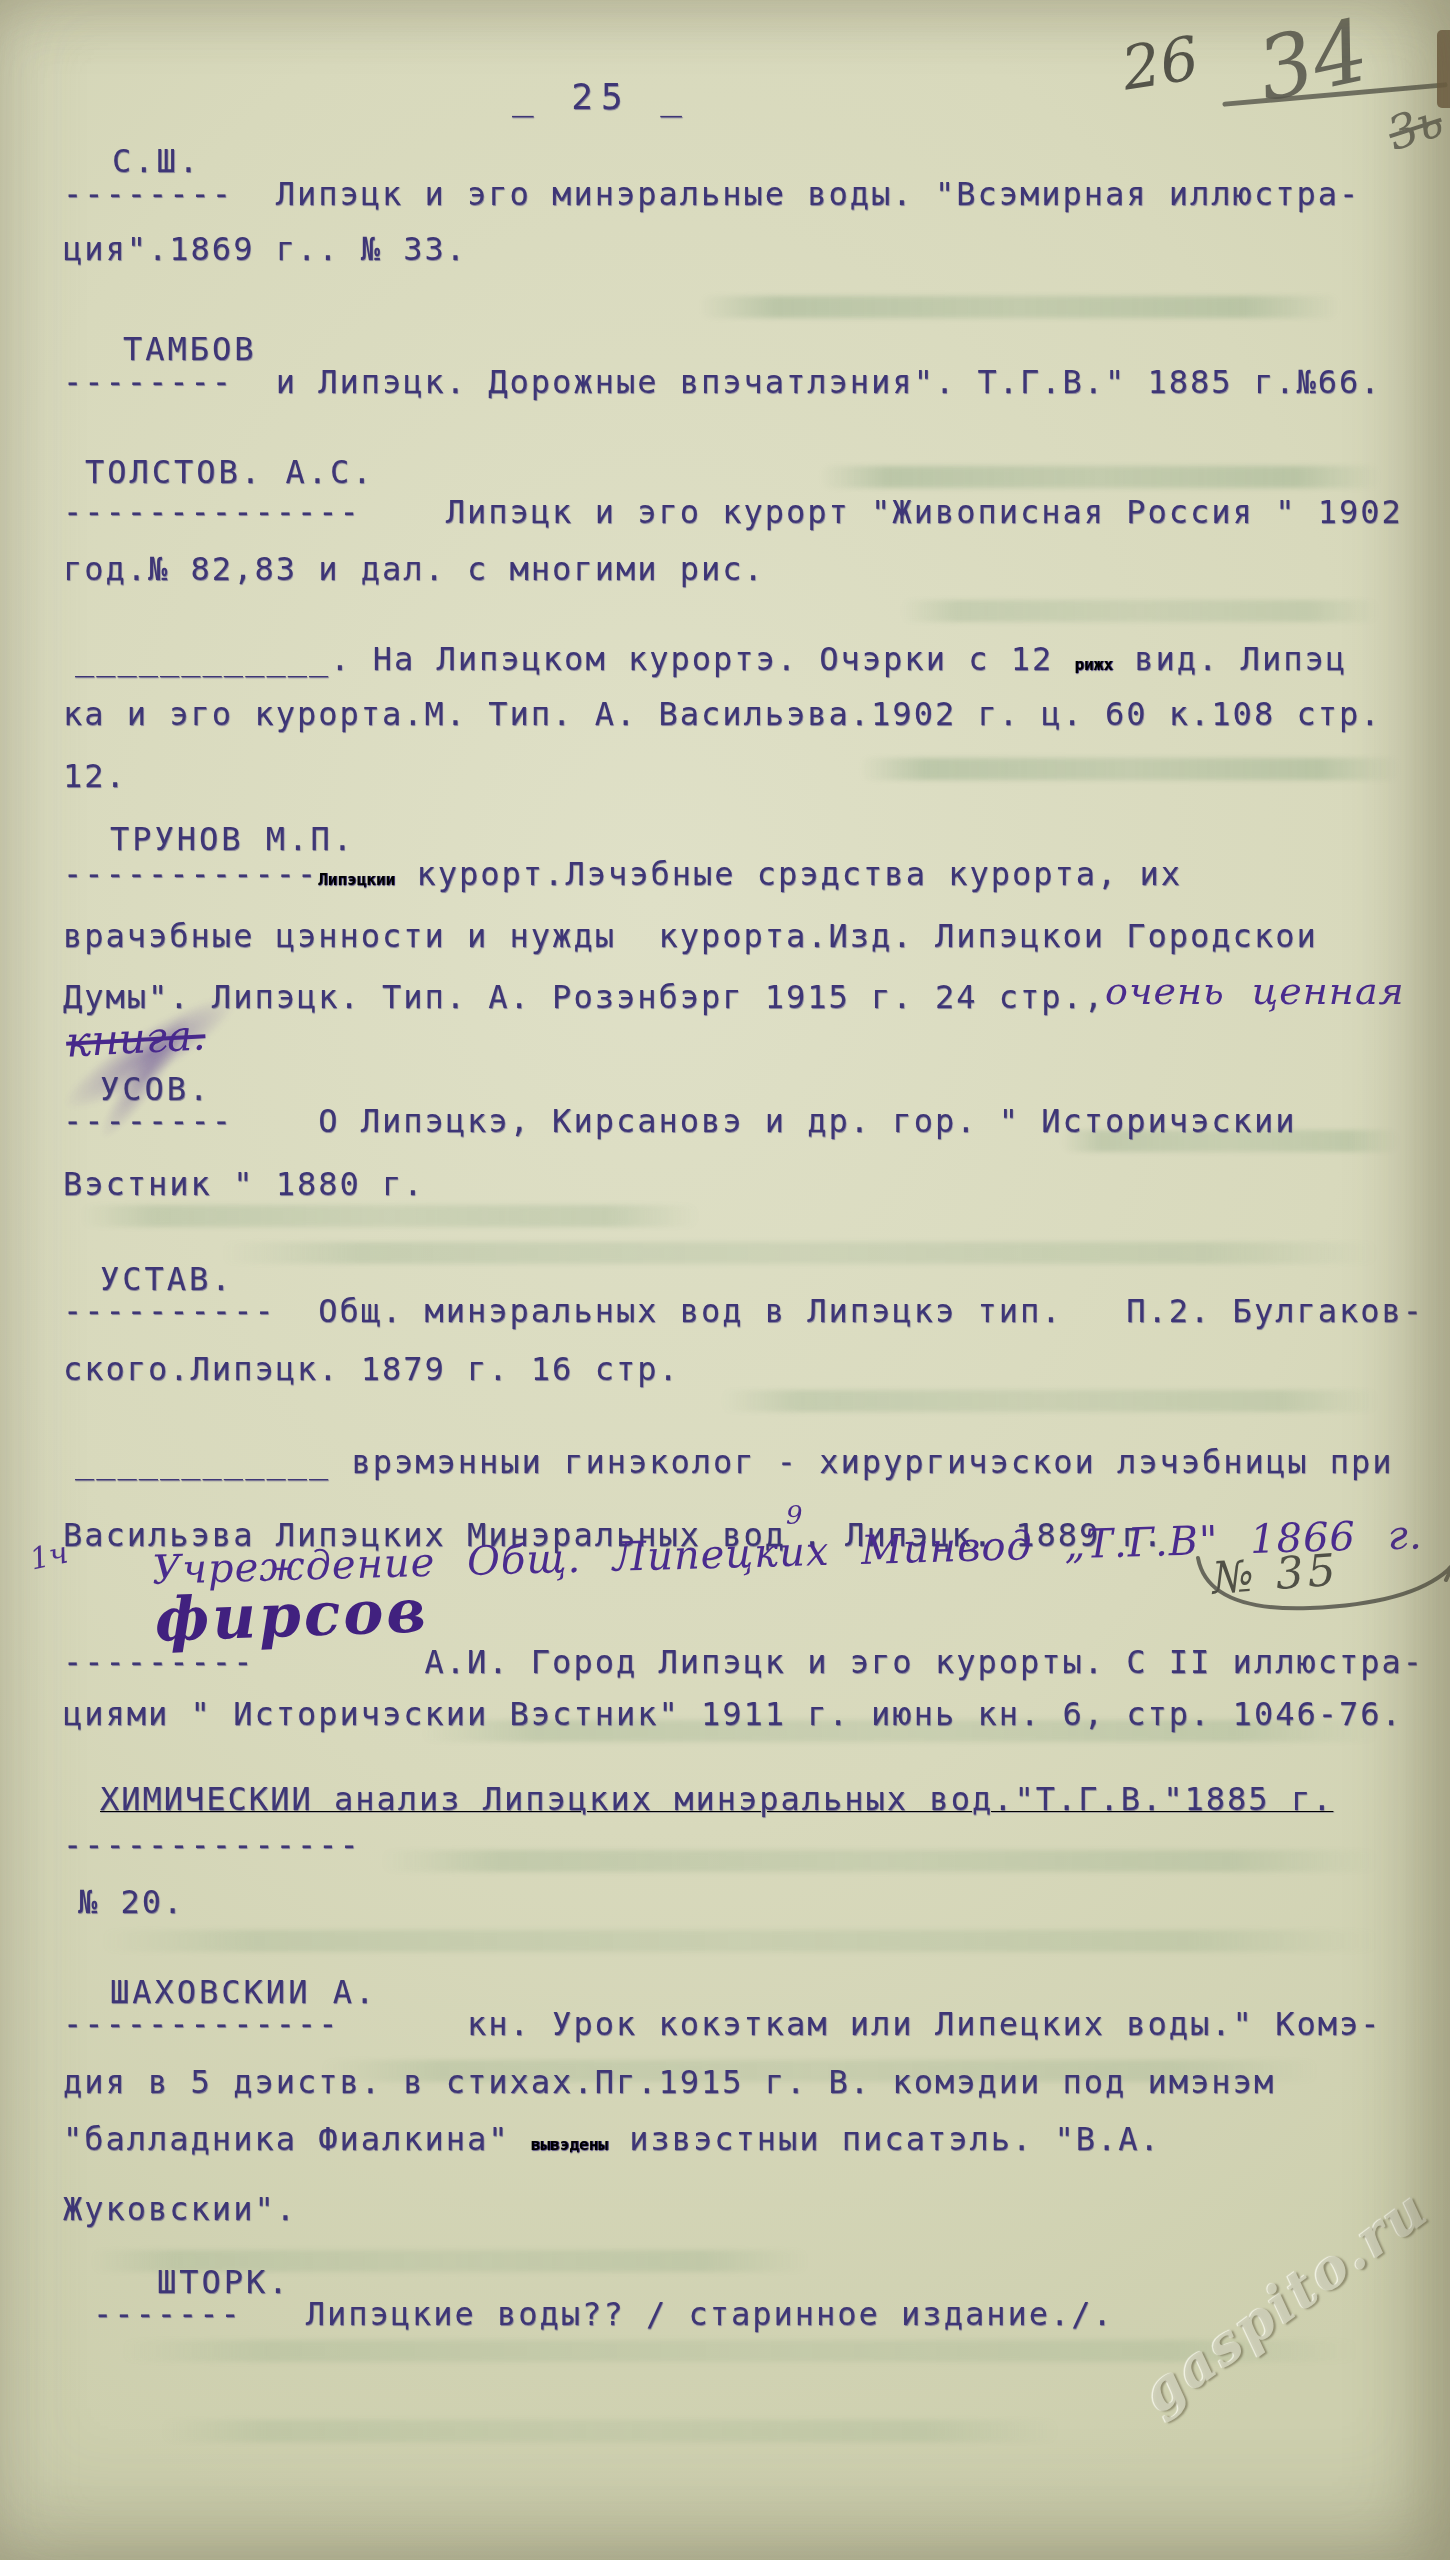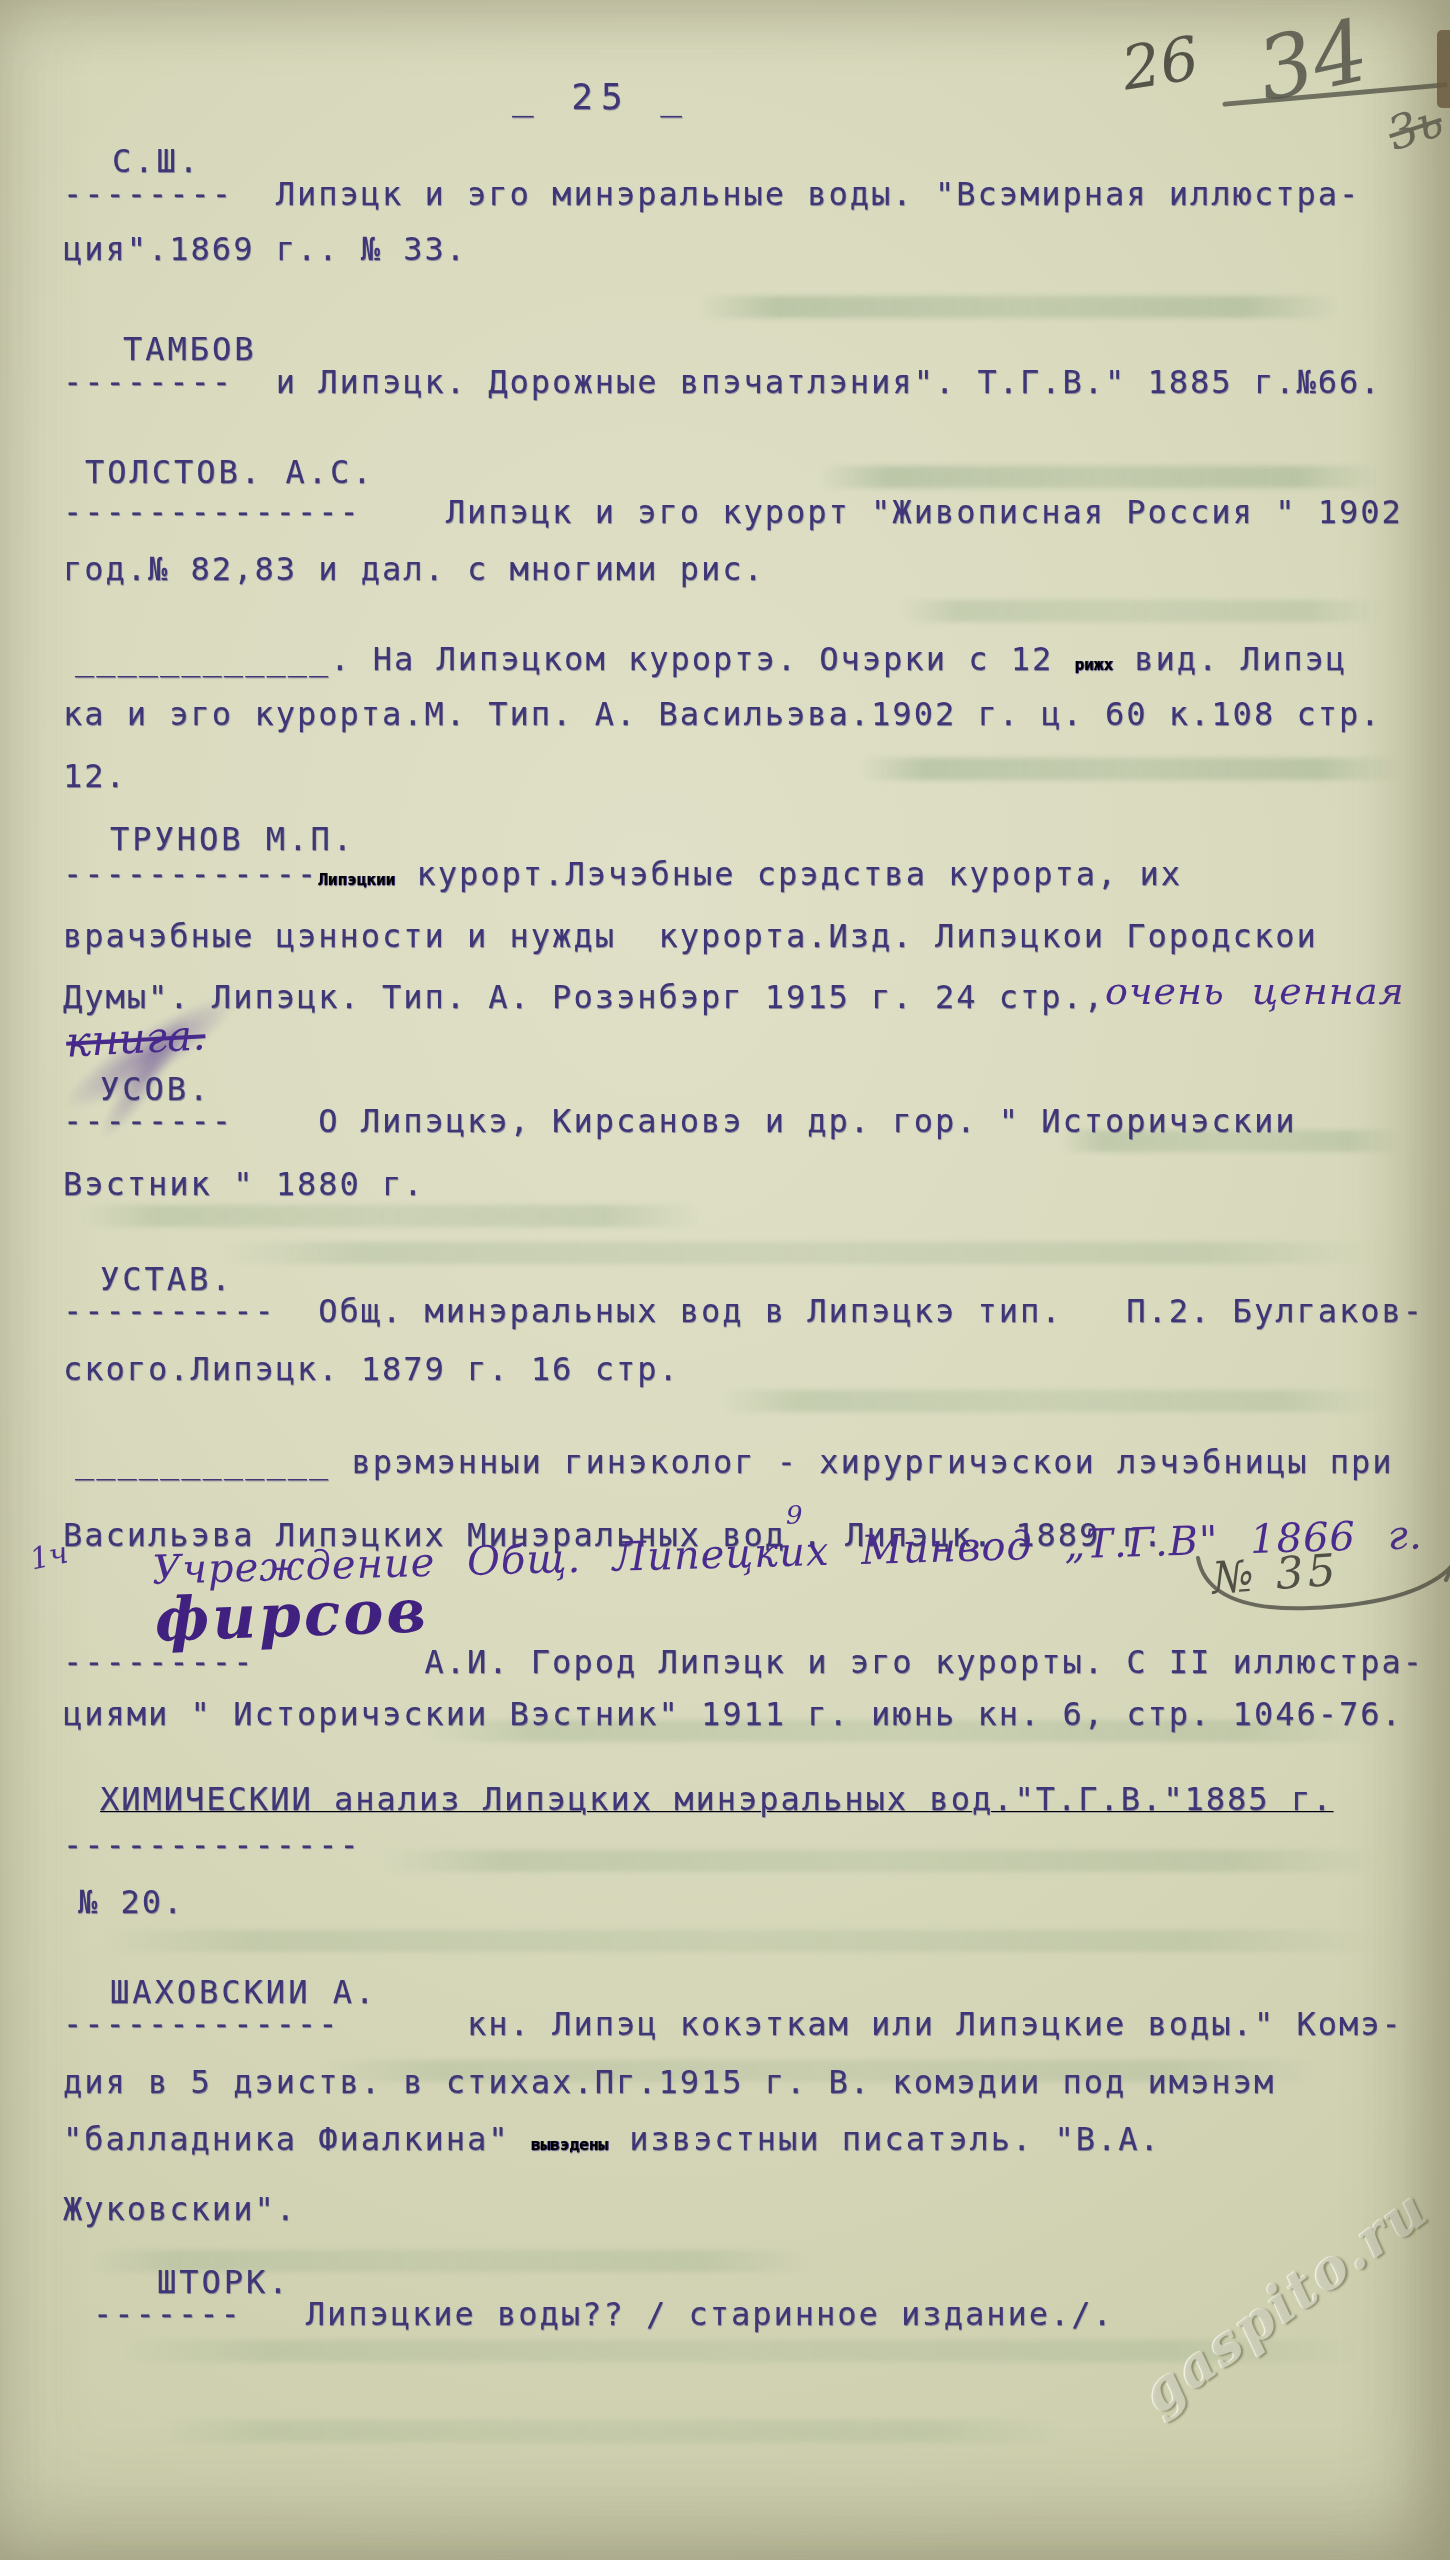--- a/index.html
+++ b/index.html
@@ -169,21 +169,21 @@
         <div class="line" style="top: 1643px; left: 63px;"><span class="seg typed">---------        А.И. Город Липэцк и эго курорты. С II иллюстра-</span></div>
         <div class="line" style="top: 1695px; left: 63px;"><span class="seg typed">циями " Историчэскии Вэстник" 1911 г. июнь кн. 6, стр. 1046-76.</span></div>
       </div>
       <div>
         <div class="line" style="top: 1780px; left: 100px; text-decoration: underline;"><span class="seg typed">ХИМИЧЕСКИИ анализ Липэцких минэральных вод."Т.Г.В."1885 г.</span></div>
         <div class="line" style="top: 1826px; left: 63px;"><span class="seg typed">--------------</span></div>
         <div class="line" style="top: 1883px; left: 78px;"><span class="seg typed">№ 20.</span></div>
       </div>
       <div>
         <div class="line" style="top: 1973px; left: 110px;"><span class="seg h">ШАХОВСКИИ А.</span></div>
-        <div class="line" style="top: 2005px; left: 63px;"><span class="seg typed">-------------      кн. Липэц кокэткам или Липэцкие воды." Комэ-</span></div>
+        <div class="line" style="top: 2005px; left: 63px;"><span class="seg typed">-------------      кн. Урок кокэткам или Липецких воды." Комэ-</span></div>
         <div class="line" style="top: 2063px; left: 63px;"><span class="seg typed">дия в 5 дэиств. в стихах.Пг.1915 г. В. комэдии под имэнэм</span></div>
         <div class="line" style="top: 2120px; left: 63px;"><span class="seg typed">"балладника Фиалкина" </span><span class="seg b">вывэдены</span><span class="seg typed"> извэстныи писатэль. "В.А.</span></div>
         <div class="line" style="top: 2190px; left: 63px;"><span class="seg typed">Жуковскии".</span></div>
       </div>
       <div>
         <div class="line" style="top: 2263px; left: 157px;"><span class="seg h">ШТОРК.</span></div>
         <div class="line" style="top: 2295px; left: 93px;"><span class="seg typed">-------   Липэцкие воды?? / старинное издание./.</span></div>
       </div>
     </div>
 

